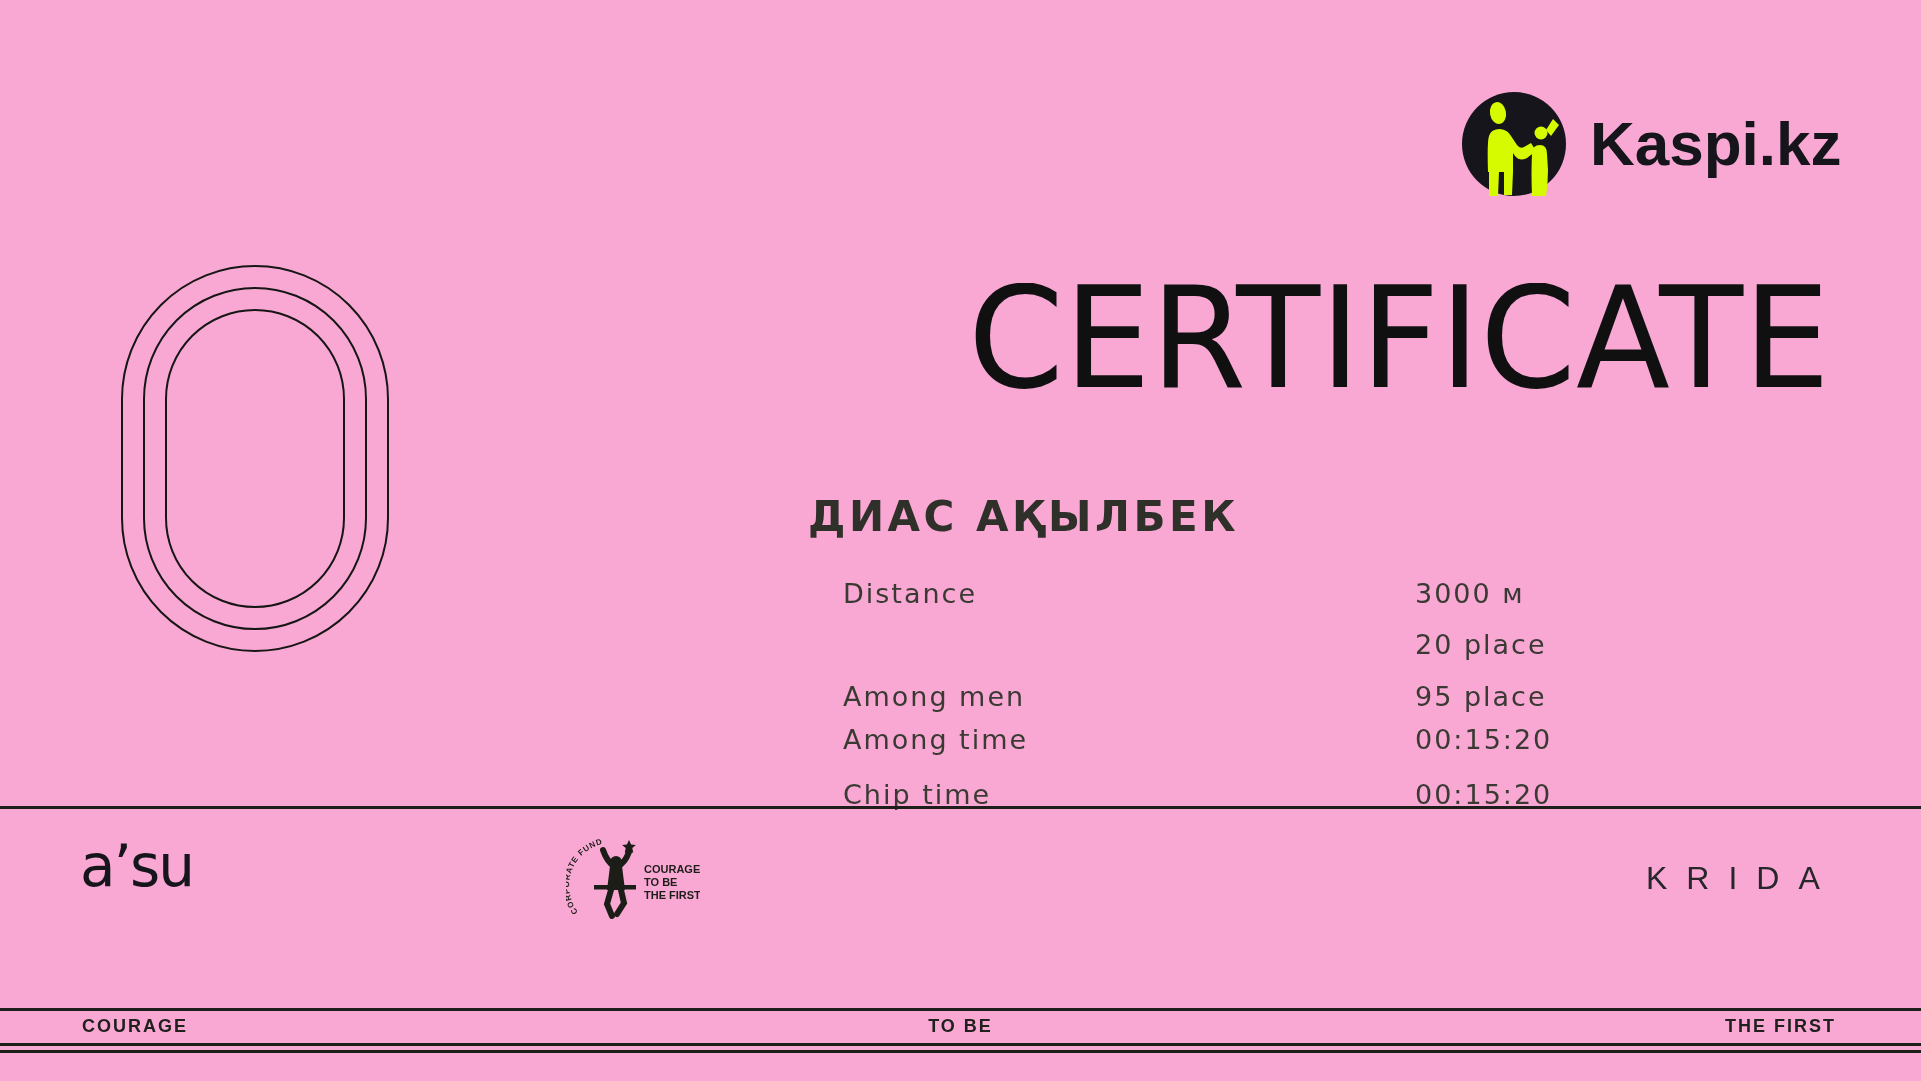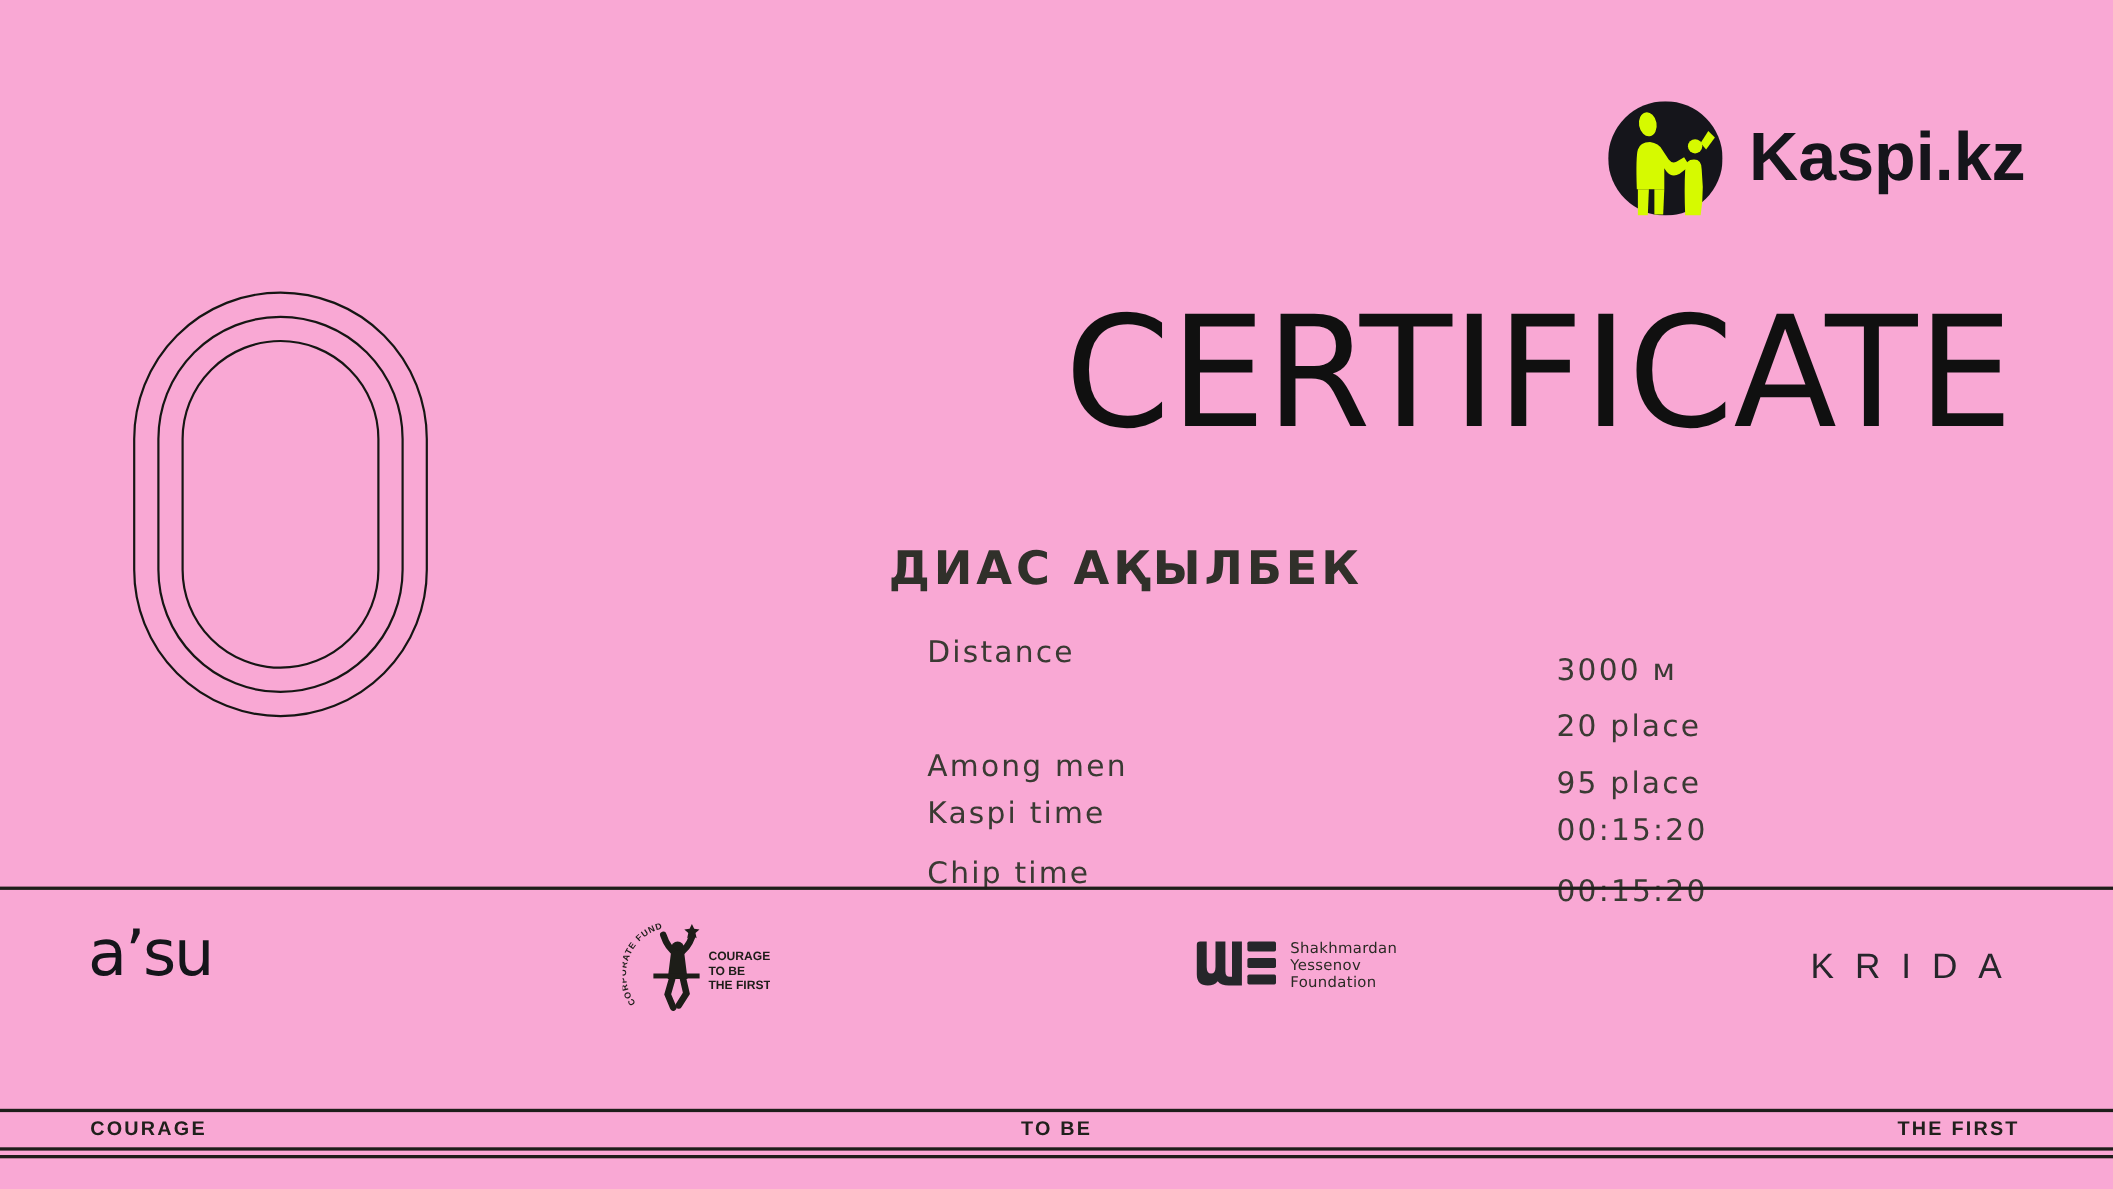--- a/index.html
+++ b/index.html
@@ -33,21 +33,21 @@
   .title-svg text{
     font-family:"DejaVu Sans",sans-serif;font-weight:500;fill:#101010;
   }
   
   .pname{
     position:absolute;left:808px;top:492px;
     font-size:42px;font-weight:bold;letter-spacing:3.5px;color:#30302a;
   }
   .results{position:absolute;left:810px;top:0;width:860px;}
   .rrow{position:absolute;left:0;width:860px;font-size:27px;letter-spacing:2px;color:#3a3a33;line-height:1;margin-left:33px;}
-  .rrow .val{position:absolute;left:572px;top:16px;white-space:nowrap;text-align:center;}
+  .rrow .val{position:absolute;left:572px;top:0;white-space:nowrap;text-align:center;}
   .row0{top:580px;} .row1{top:631px;} .row2{top:683px;} .row3{top:726px;} .row4{top:781px;}
   .divider{position:absolute;left:0;width:1921px;background:#1e1e1a;}
   .div-main{top:806px;height:3px;}
   
   .asu{
     position:absolute;left:80px;top:834px;
     font-size:58px;font-weight:normal;letter-spacing:-2px;color:#15151B;line-height:64px;
   }
   .emblem{position:absolute;left:566px;top:834px;}
   .yessenov{position:absolute;left:1086px;top:855px;display:flex;align-items:flex-start;}
@@ -115,21 +115,21 @@
       <span class="val">3000 м</span>
     </div>
     <div class="rrow row1">
       <span class="val">20 place</span>
     </div>
     <div class="rrow row2">
       <span class="lbl">Among men</span>
       <span class="val">95 place</span>
     </div>
     <div class="rrow row3">
-      <span class="lbl">Kaspi time</span>
+      <span class="lbl">Among time</span>
       <span class="val">00:15:20</span>
     </div>
     <div class="rrow row4">
       <span class="lbl">Chip time</span>
       <span class="val">00:15:20</span>
     </div>
   </div>
 
   <div class="divider div-main"></div>
 
@@ -152,35 +152,20 @@
         <path d="M55 56 L58 69 L51 80"></path>
       </g>
       <path fill="#1d1d18" d="M44 32 Q50 28 56 32 L59 56 L41 56 Z"></path>
       <rect x="28" y="51" width="42" height="4.5" fill="#1d1d18"></rect>
     </g>
     <text x="78" y="39" font-size="11" font-weight="bold">COURAGE</text>
     <text x="78" y="52" font-size="11" font-weight="bold">TO BE</text>
     <text x="78" y="65" font-size="11" font-weight="bold">THE FIRST!</text>
   </svg>
 
-  <div class="yessenov">
-    <svg viewBox="0 0 74 42">
-      <g fill="#26262a">
-        <path d="M2 4 q0 -3 3 -3 h6 v23 q0 6 4 6 q4 0 4 -6 v-23 h9 v27 q0 5 4 5 h2 v-32 h9 v40 h-12 q-7 0 -10 -4 q-3 4 -9 4 q-10 0 -10 -10 Z"></path>
-        <rect x="48" y="1" width="26" height="9" rx="1.5"></rect>
-        <rect x="48" y="16" width="26" height="9" rx="1.5"></rect>
-        <rect x="48" y="31" width="26" height="9" rx="1.5"></rect>
-      </g>
-    </svg>
-    <div class="ytext">
-      <div>Shakhmardan</div>
-      <div>Yessenov</div>
-      <div>Foundation</div>
-    </div>
-  </div>
 
   <div class="krida">KRIDA</div>
 
   <div class="divider div-s1"></div>
   <div class="slogan sl-left">COURAGE</div>
   <div class="slogan sl-center">TO BE</div>
   <div class="slogan sl-right" style="position:absolute;">THE FIRST</div>
   <div class="divider div-s2"></div>
   <div class="divider div-s3"></div>
 

